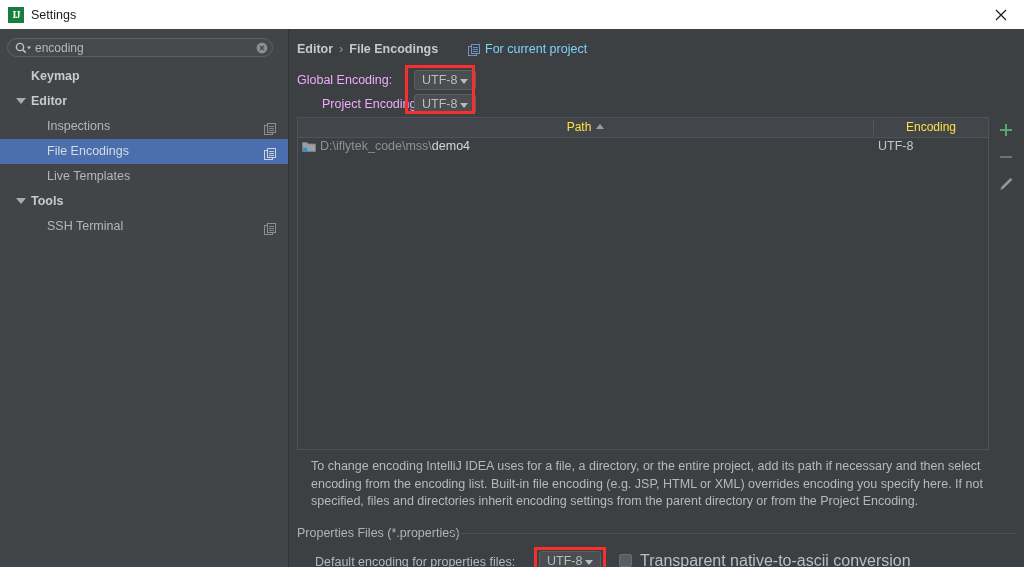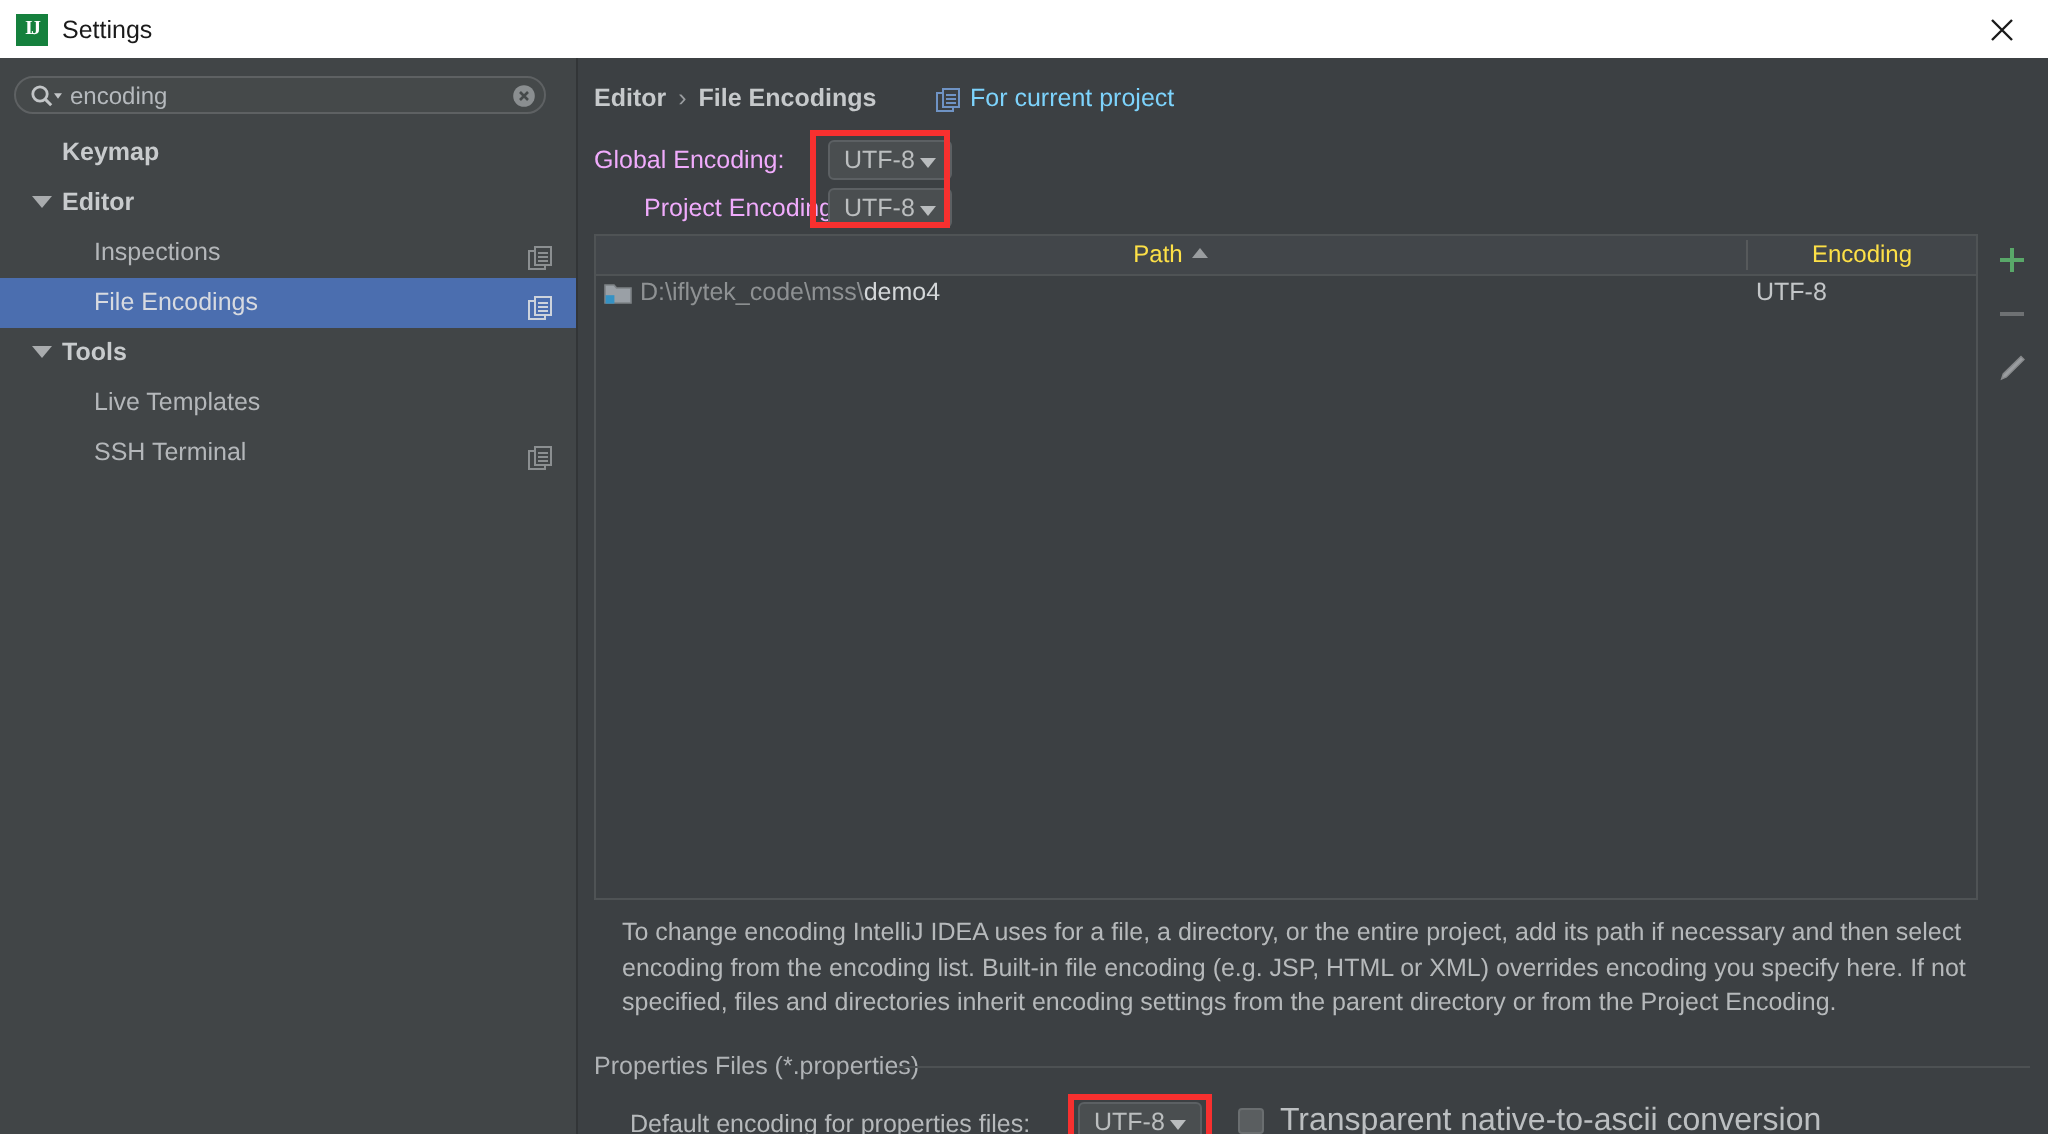--- a/index.html
+++ b/index.html
@@ -318,27 +318,27 @@
       <span class="lbl">File Encodings</span>
       <span class="copy-ic">
         <svg width="13" height="13" viewBox="0 0 13 13">
           <rect x="0.5" y="2.5" width="8" height="9" stroke="#cdd3dc" fill="none"></rect>
           <rect x="3.5" y="0.5" width="8" height="9" stroke="#cdd3dc" fill="#4b6eaf"></rect>
           <path d="M5 3.5 H10 M5 5.5 H10 M5 7.5 H10" stroke="#cdd3dc" stroke-width="0.9"></path>
         </svg>
       </span>
     </div>
 
+    <div class="tree-item level1">
+      <span class="lbl">Live Templates</span>
+    </div>
+
     <div class="tree-item level0">
       <span class="tw"></span>
       <span class="lbl">Tools</span>
-    </div>
-
-    <div class="tree-item level1">
-      <span class="lbl">Live Templates</span>
     </div>
 
     <div class="tree-item level1">
       <span class="lbl">SSH Terminal</span>
       <span class="copy-ic">
         <svg width="13" height="13" viewBox="0 0 13 13">
           <rect x="0.5" y="2.5" width="8" height="9" stroke="#8b8f91" fill="none"></rect>
           <rect x="3.5" y="0.5" width="8" height="9" stroke="#8b8f91" fill="#414547"></rect>
           <path d="M5 3.5 H10 M5 5.5 H10 M5 7.5 H10" stroke="#8b8f91" stroke-width="0.9"></path>
         </svg>

